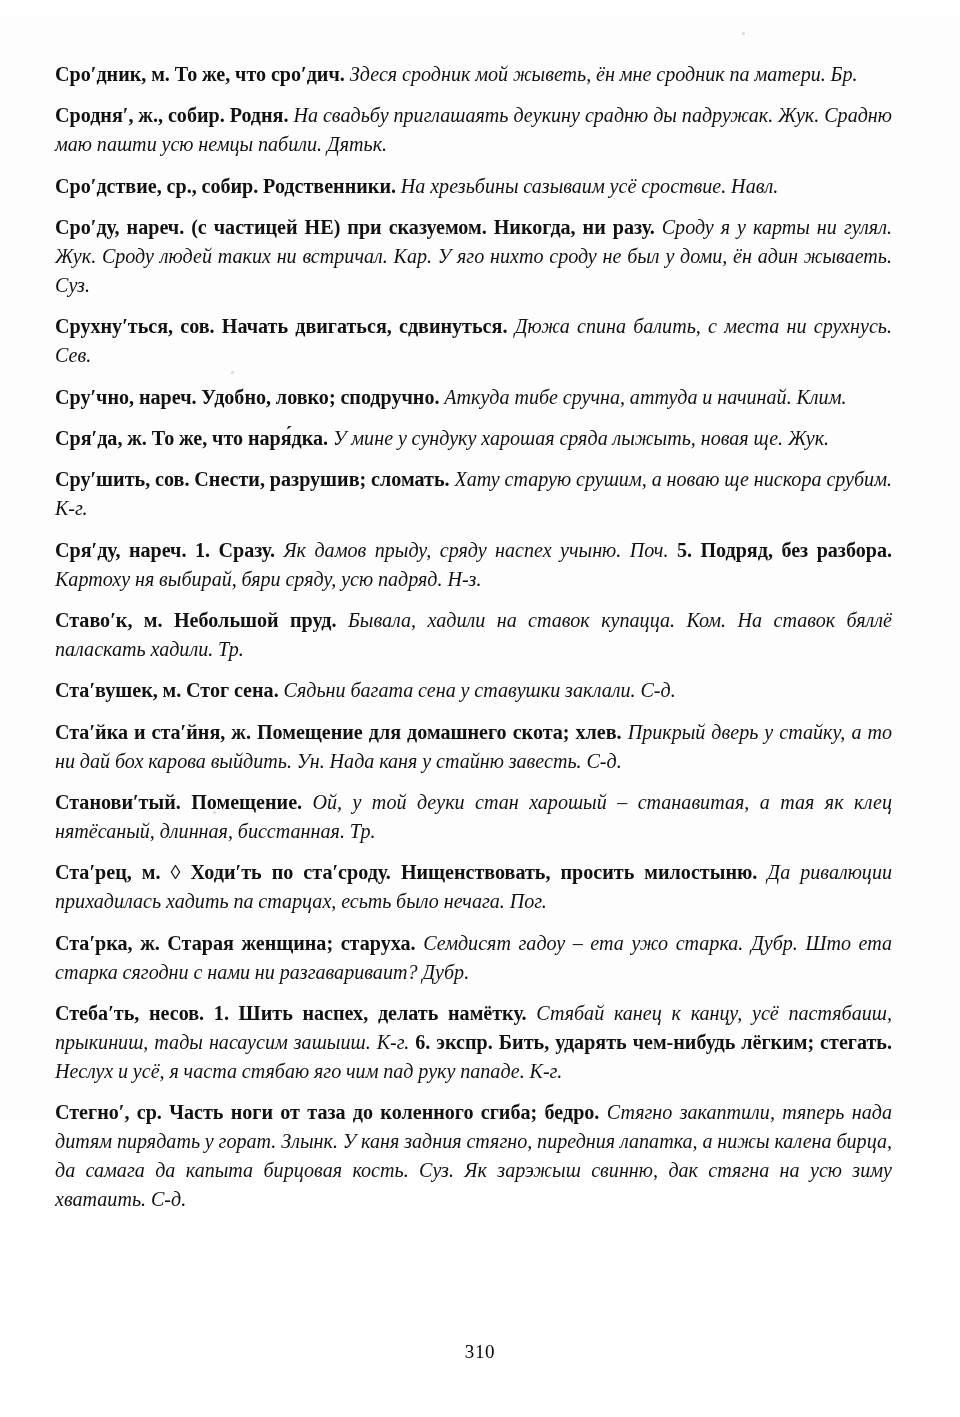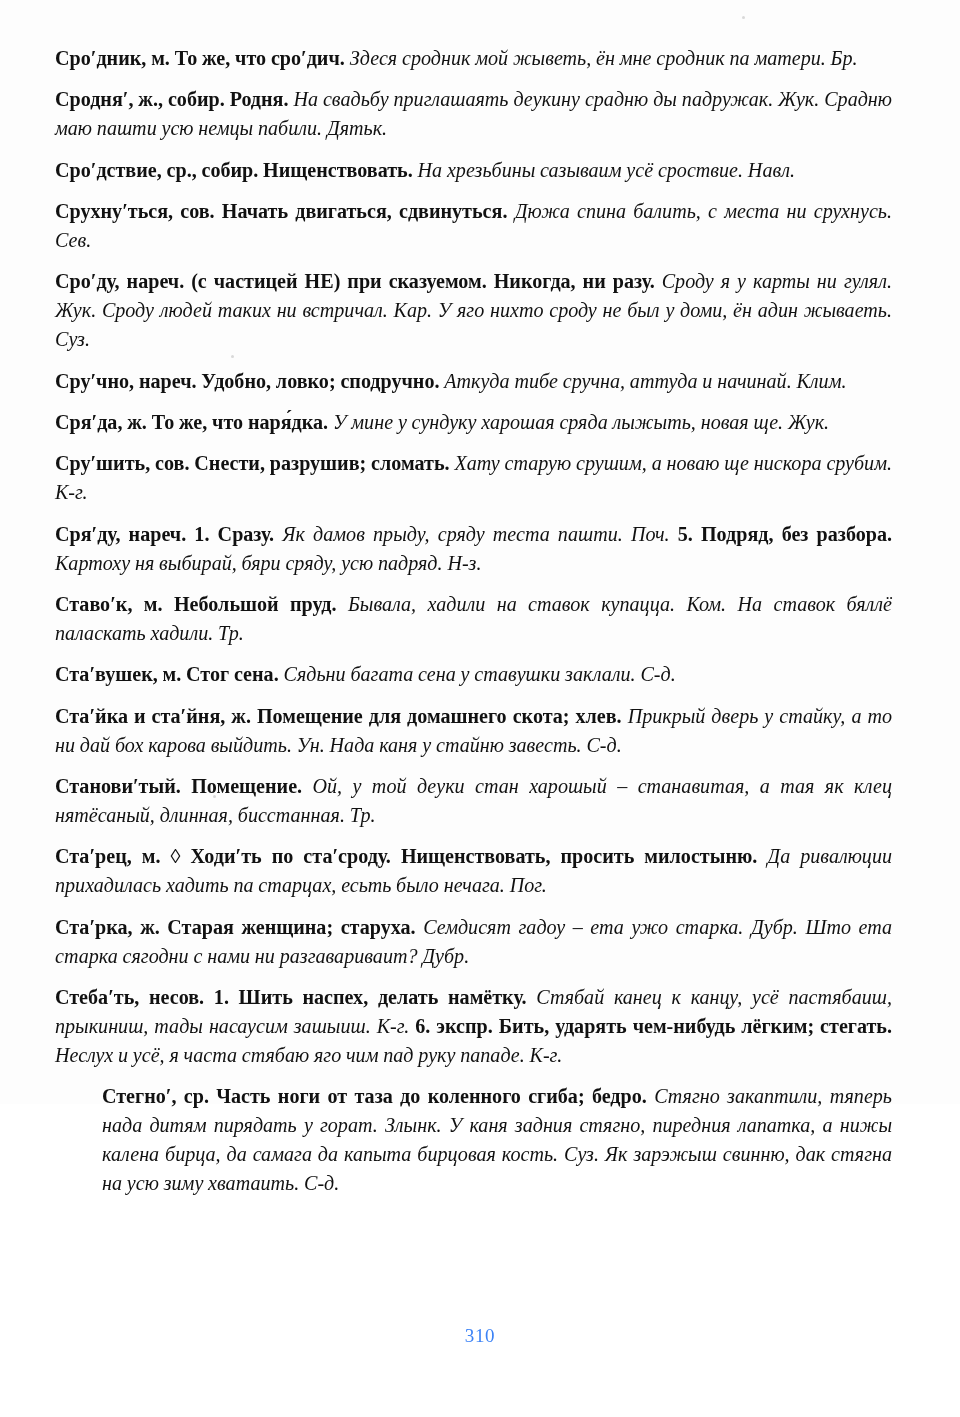--- a/index.html
+++ b/index.html
@@ -10,56 +10,56 @@
   body {
     width: 960px;
     height: 1417px;
     font-family: "Liberation Serif", "DejaVu Serif", serif;
     color: #111111;
     position: relative;
     overflow: hidden;
   }
   .page {
     position: absolute;
-    left: 0; top: 0;
+    left: 0; top: 16px;
     width: 960px;
     height: 1104px;
     background: #fdfdfd;
   }
   .content {
     position: absolute;
     left: 55px;
     top: 44px;
     width: 837px;
   }
   .entry {
     font-size: 20.1px;
     line-height: 28.9px;
     text-align: justify;
     text-justify: inter-word;
     margin: 0 0 12.5px 0;
     hyphens: manual;
     word-spacing: -0.2px;
   }
-  .entry:last-of-type { margin-bottom: 0; margin-left: 47px; }
+  .entry:last-of-type { margin-bottom: 0; }
   .hw {
     font-weight: bold;
   }
   .ex {
     font-style: italic;
   }
   .pagenum {
     position: absolute;
     left: 0;
     top: 1325px;
     width: 960px;
     text-align: center;
     font-size: 19px;
     font-family: "Liberation Serif", "DejaVu Serif", serif;
-    color: #3b82f6;
+    color: #000000;
     letter-spacing: 0.6px;
   }
   
   .speck {
     position: absolute;
     background: #d9d9d9;
     border-radius: 50%;
   }
 </style>
 </head>
@@ -77,52 +77,52 @@
       <span class="hw">Сро′дник, м. То же, что сро′дич.</span>
       <span class="ex">Здеся сродник мой жыветь, ён мне сродник па матери. Бр.</span>
     </p>
 
     <p class="entry">
       <span class="hw">Сродня′, ж., собир. Родня.</span>
       <span class="ex">На свадьбу приглашаять деукину срадню ды падружак. Жук. Срадню маю пашти усю немцы пабили. Дятьк.</span>
     </p>
 
     <p class="entry">
-      <span class="hw">Сро′дствие, ср., собир. Нищенствовать.</span>
+      <span class="hw">Сро′дствие, ср., собир. Родственники.</span>
       <span class="ex">На хрезьбины сазываим усё сроствие. Навл.</span>
+    </p>
+
+    <p class="entry">
+      <span class="hw">Сро′ду, нареч. (с частицей НЕ) при сказуемом. Никогда, ни разу.</span>
+      <span class="ex">Сроду я у карты ни гулял. Жук. Сроду людей таких ни встричал. Кар. У яго нихто сроду не был у доми, ён адин жываеть. Суз.</span>
     </p>
 
     <p class="entry">
       <span class="hw">Срухну′ться, сов. Начать двигаться, сдвинуться.</span>
       <span class="ex">Дюжа спина балить, с места ни срухнусь. Сев.</span>
-    </p>
-
-    <p class="entry">
-      <span class="hw">Сро′ду, нареч. (с частицей НЕ) при сказуемом. Никогда, ни разу.</span>
-      <span class="ex">Сроду я у карты ни гулял. Жук. Сроду людей таких ни встричал. Кар. У яго нихто сроду не был у доми, ён адин жываеть. Суз.</span>
     </p>
 
     <p class="entry">
       <span class="hw">Сру′чно, нареч. Удобно, ловко; сподручно.</span>
       <span class="ex">Аткуда тибе сручна, аттуда и начинай. Клим.</span>
     </p>
 
     <p class="entry">
       <span class="hw">Сря′да, ж. То же, что наря́дка.</span>
       <span class="ex">У мине у сундуку харошая сряда лыжыть, новая ще. Жук.</span>
     </p>
 
     <p class="entry">
       <span class="hw">Сру′шить, сов. Снести, разрушив; сломать.</span>
       <span class="ex">Хату старую срушим, а новаю ще нискора срубим. К-г.</span>
     </p>
 
     <p class="entry">
       <span class="hw">Сря′ду, нареч. 1. Сразу.</span>
-      <span class="ex">Як дамов прыду, сряду теста пашти. Поч.</span>
+      <span class="ex">Як дамов прыду, сряду наспех учыню. Поч.</span>
       <span class="hw">5. Подряд, без разбо­ра.</span>
       <span class="ex">Картоху ня выбирай, бяри сряду, усю падряд. Н-з.</span>
     </p>
 
 
     <p class="entry">
       <span class="hw">Ставо′к, м. Небольшой пруд.</span>
       <span class="ex">Бывала, хадили на ставок купацца. Ком. На ставок бяллё паласкать хадили. Тр.</span>
     </p>
 

